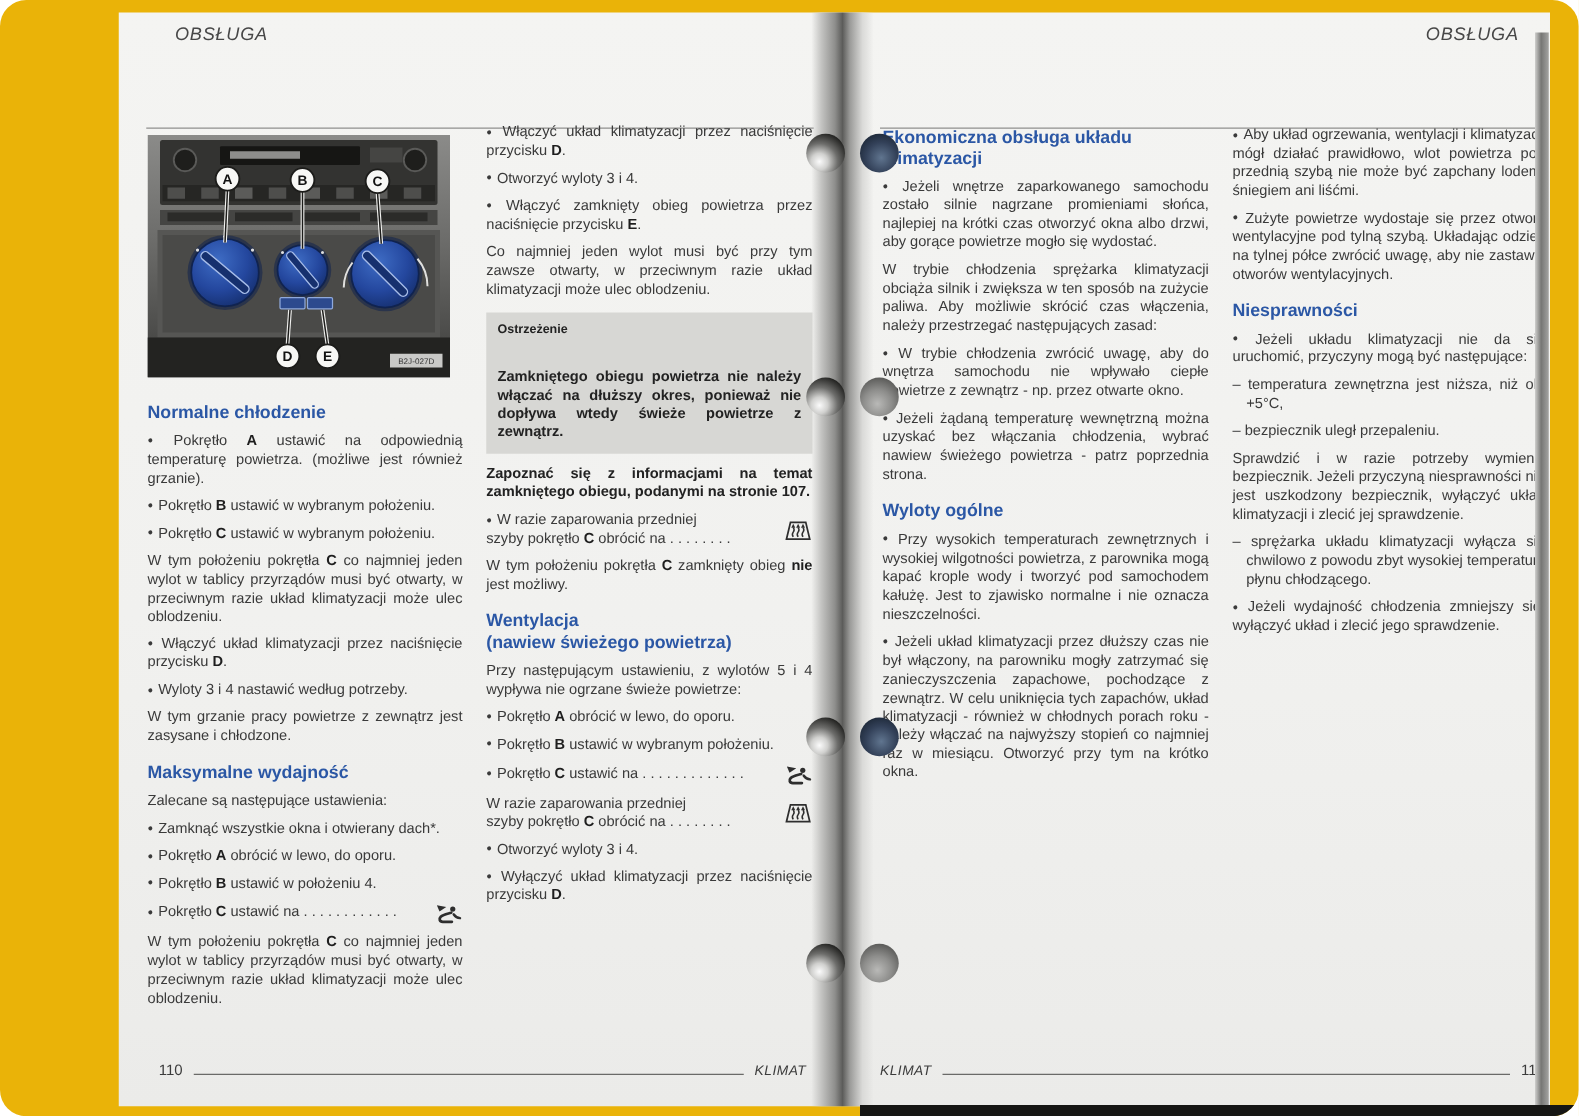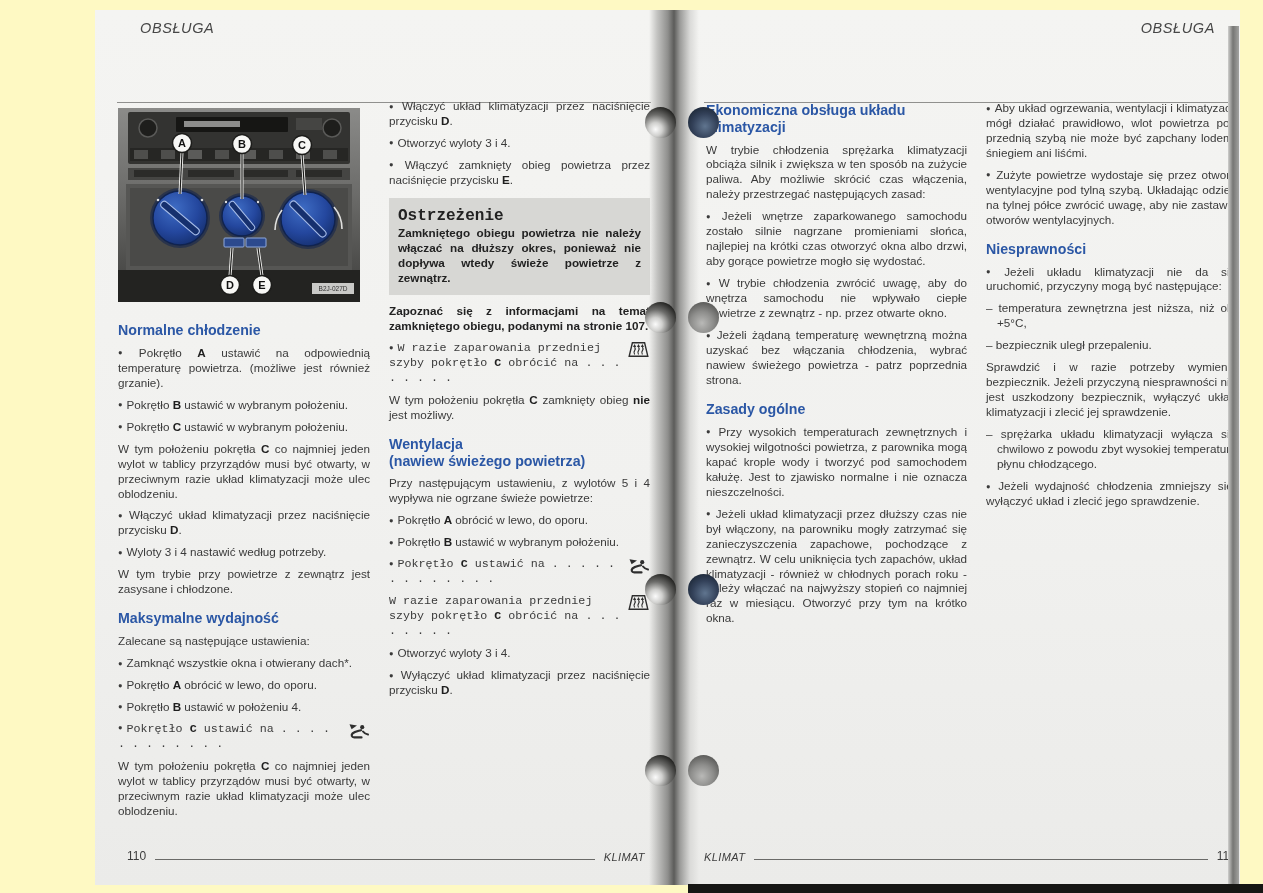--- a/index.html
+++ b/index.html
@@ -1,17 +1,17 @@
 <!DOCTYPE html>
 <html style="--heading-blue: #2b57a5; --warning-bg: #d7d7d4; --knob-blue: #24479e; --page-bg: #f1f1ef;"><head>
 <meta charset="utf-8">
 <style>
   html,body{margin:0;padding:0;background:#fff;}
-  .stage{position:relative;width:1263px;height:893px;background:#fef9c3;overflow:hidden;
-         font-family:"Liberation Sans","DejaVu Sans",sans-serif;}
+  .stage{position:relative;width:1263px;height:893px;background:#eab308;overflow:hidden;
+         font-family:"Liberation Sans","DejaVu Sans",sans-serif;border-radius:21px;}
   .scan-bg{position:absolute;left:95px;top:10px;width:1145px;height:875px;
            background:linear-gradient(180deg,#f4f4f2 0%,var(--page-bg,#f1f1ef) 55%,#ebebe9 100%);}
   .page-header{position:absolute;top:20px;font-style:italic;font-size:14.5px;letter-spacing:.6px;color:#474747;}
   .hdr-left{left:140px;}
   .hdr-right{right:48px;}
   .rule{position:absolute;height:1px;background:#90908e;}
   .rule-l{left:117px;top:102px;width:534px;}
   .rule-r{left:704px;top:102px;width:530px;}
 
   .col{position:absolute;font-size:11.7px;line-height:1.28;color:#3a3a3a;text-align:justify;}
@@ -21,24 +21,24 @@
   .col-r2{left:986px;top:101px;width:250px;}
 
   .blk{margin:0 0 7px 0;}
   .heading{color:var(--heading-blue,#2b57a5);font-weight:bold;font-size:14.2px;line-height:1.18;
            margin:13px 0 7px 0;text-align:left;}
   .blocks > .heading:first-child{margin-top:1px;}
   .para b{color:#1e1e1e;}
   .dot{font-size:7.5px;vertical-align:1.5px;margin-right:4px;}
   .dash{padding-left:11px;text-indent:-11px;}
   .warnbox{background:var(--warning-bg,#d7d7d4);padding:8px 9px 9px 9px;margin:10px 0 9px 0;}
-  .warn-title{font-weight:bold;color:#222;font-size:16px;margin-bottom:0;font-family:Liberation Mono, monospace;}
+  .warn-title{font-weight:bold;color:#222;font-size:10px;margin-bottom:24px;}
   .warn-body{font-weight:bold;color:#222;}
   .boldpara{font-weight:bold;color:#222;}
-  .iconline{display:flex;justify-content:space-between;align-items:flex-start;gap:6px;text-align:left;font-family:Liberation Mono, monospace;}
+  .iconline{display:flex;justify-content:space-between;align-items:center;gap:6px;text-align:left;}
   .il-icon{flex:0 0 auto;}
   .il-icon svg{display:block;}
 
   .figure{width:242px;height:194px;margin-bottom:20px;}
   .co-text{font-size:11px;font-weight:bold;fill:#111;text-anchor:middle;}
   .code-text{font-size:6.5px;fill:#333;text-anchor:middle;}
 
   .page-footer{position:absolute;display:flex;align-items:flex-end;gap:9px;font-size:12px;color:#3c3c3c;text-align:right;}
   .footer-l{left:127px;top:849px;width:518px;}
   .footer-r{left:704px;top:849px;width:531px;}
@@ -172,21 +172,21 @@
       </svg>
     </div>
     <div class="blocks">
         <div class="blk heading">Normalne chłodzenie</div>
         <div class="blk para bullet"><span class="dot">●</span>Pokrętło <b>A</b> ustawić na odpowiednią temperaturę powietrza. (możliwe jest również grzanie).</div>
         <div class="blk para bullet"><span class="dot">●</span>Pokrętło <b>B</b> ustawić w wybranym położeniu.</div>
         <div class="blk para bullet"><span class="dot">●</span>Pokrętło <b>C</b> ustawić w wybranym położeniu.</div>
         <div class="blk para">W tym położeniu pokrętła <b>C</b> co najmniej jeden wylot w tablicy przyrządów musi być otwarty, w przeciwnym razie układ klimatyzacji może ulec oblodzeniu.</div>
         <div class="blk para bullet"><span class="dot">●</span>Włączyć układ klimatyzacji przez naciśnięcie przycisku <b>D</b>.</div>
         <div class="blk para bullet"><span class="dot">●</span>Wyloty 3 i 4 nastawić według potrzeby.</div>
-        <div class="blk para">W tym trybie przy powietrze z zewnątrz jest zasysane i chłodzone.</div>
+        <div class="blk para">W tym grzanie pracy powietrze z zewnątrz jest zasysane i chłodzone.</div>
         <div class="blk heading">Maksymalne wydajność</div>
         <div class="blk para">Zalecane są następujące ustawienia:</div>
         <div class="blk para bullet"><span class="dot">●</span>Zamknąć wszystkie okna i otwierany dach*.</div>
         <div class="blk para bullet"><span class="dot">●</span>Pokrętło <b>A</b> obrócić w lewo, do oporu.</div>
         <div class="blk para bullet"><span class="dot">●</span>Pokrętło <b>B</b> ustawić w położeniu 4.</div>
         <div class="blk para iconline">
           <span class="il-text"><span class="dot">●</span>Pokrętło <b>C</b> ustawić na . . . . . . . . . . . .</span>
           <span class="il-icon">
             <svg width="24" height="18" viewBox="0 0 24 18">
               <g stroke="#2e2e2e" fill="none" stroke-linecap="round">
@@ -199,20 +199,21 @@
           </span>
         </div>
         <div class="blk para">W tym położeniu pokrętła <b>C</b> co najmniej jeden wylot w tablicy przyrządów musi być otwarty, w przeciwnym razie układ klimatyzacji może ulec oblodzeniu.</div>
       </div>
   </div>
 
   <div class="col col-l2 blocks">
       <div class="blk para bullet"><span class="dot">●</span>Włączyć układ klimatyzacji przez naciśnięcie przycisku <b>D</b>.</div>
       <div class="blk para bullet"><span class="dot">●</span>Otworzyć wyloty 3 i 4.</div>
       <div class="blk para bullet"><span class="dot">●</span>Włączyć zamknięty obieg powietrza przez naciśnięcie przycisku <b>E</b>.</div>
+      <div class="blk para">Co najmniej jeden wylot musi być przy tym zawsze otwarty, w przeciwnym razie układ klimatyzacji może ulec oblodzeniu.</div>
       <div class="blk warnbox">
         <div class="warn-title">Ostrzeżenie</div>
         <div class="warn-body">Zamkniętego obiegu powietrza nie należy włączać na dłuższy okres, ponieważ nie dopływa wtedy świeże powietrze z zewnątrz.</div>
       </div>
       <div class="blk para boldpara">Zapoznać się z informacjami na temat zamkniętego obiegu, podanymi na stronie 107.</div>
       <div class="blk para iconline">
         <span class="il-text"><span class="dot">●</span>W razie zaparowania przedniej<br>szyby pokrętło <b>C</b> obrócić na . . . . . . . .</span>
         <span class="il-icon">
           <svg width="23" height="17" viewBox="0 0 23 17">
             <path d="M2.2 15.2 L5.4 1.8 L17.6 1.8 L20.8 15.2 Z" fill="none" stroke="#2e2e2e" stroke-width="1.4"></path>
@@ -273,25 +274,25 @@
     <span>110</span>
     <span class="footer-rule"></span>
     <span class="chapter">KLIMAT</span>
   </div>
 
   <div class="page-header hdr-right">OBSŁUGA</div>
   <div class="rule rule-r"></div>
 
   <div class="col col-r1 blocks">
       <div class="blk heading">Ekonomiczna obsługa układu<br>klimatyzacji</div>
+      <div class="blk para bullet"><span class="dot">●</span>Jeżeli wnętrze zaparkowanego samochodu zostało silnie nagrzane promieniami słońca, najlepiej na krótki czas otworzyć okna albo drzwi, aby gorące powietrze mogło się wydostać.</div>
       <div class="blk para">W trybie chłodzenia sprężarka klimatyzacji obciąża silnik i zwiększa w ten sposób na zużycie paliwa. Aby możliwie skrócić czas włączenia, należy przestrzegać następujących zasad:</div>
-      <div class="blk para bullet"><span class="dot">●</span>Jeżeli wnętrze zaparkowanego samochodu zostało silnie nagrzane promieniami słońca, najlepiej na krótki czas otworzyć okna albo drzwi, aby gorące powietrze mogło się wydostać.</div>
       <div class="blk para bullet"><span class="dot">●</span>W trybie chłodzenia zwrócić uwagę, aby do wnętrza samochodu nie wpływało ciepłe powietrze z zewnątrz - np. przez otwarte okno.</div>
       <div class="blk para bullet"><span class="dot">●</span>Jeżeli żądaną temperaturę wewnętrzną można uzyskać bez włączania chłodzenia, wybrać nawiew świeżego powietrza - patrz poprzednia strona.</div>
-      <div class="blk heading">Zasady ogólne</div>
+      <div class="blk heading">Wyloty ogólne</div>
       <div class="blk para bullet"><span class="dot">●</span>Przy wysokich temperaturach zewnętrznych i wysokiej wilgotności powietrza, z parownika mogą kapać krople wody i tworzyć pod samochodem kałużę. Jest to zjawisko normalne i nie oznacza nieszczelności.</div>
       <div class="blk para bullet"><span class="dot">●</span>Jeżeli układ klimatyzacji przez dłuższy czas nie był włączony, na parowniku mogły zatrzymać się zanieczyszczenia zapachowe, pochodzące z zewnątrz. W celu uniknięcia tych zapachów, układ klimatyzacji - również w chłodnych porach roku - należy włączać na najwyższy stopień co najmniej raz w miesiącu. Otworzyć przy tym na krótko okna.</div>
     </div>
   <div class="col col-r2 blocks">
       <div class="blk para bullet"><span class="dot">●</span>Aby układ ogrzewania, wentylacji i klimatyzacji mógł działać prawidłowo, wlot powietrza pod przednią szybą nie może być zapchany lodem, śniegiem ani liśćmi.</div>
       <div class="blk para bullet"><span class="dot">●</span>Zużyte powietrze wydostaje się przez otwory wentylacyjne pod tylną szybą. Układając odzież na tylnej półce zwrócić uwagę, aby nie zastawić otworów wentylacyjnych.</div>
       <div class="blk heading">Niesprawności</div>
       <div class="blk para bullet"><span class="dot">●</span>Jeżeli układu klimatyzacji nie da się uruchomić, przyczyny mogą być następujące:</div>
       <div class="blk para dash">–&nbsp;temperatura zewnętrzna jest niższa, niż ok. +5°C,</div>
       <div class="blk para dash">–&nbsp;bezpiecznik uległ przepaleniu.</div>

